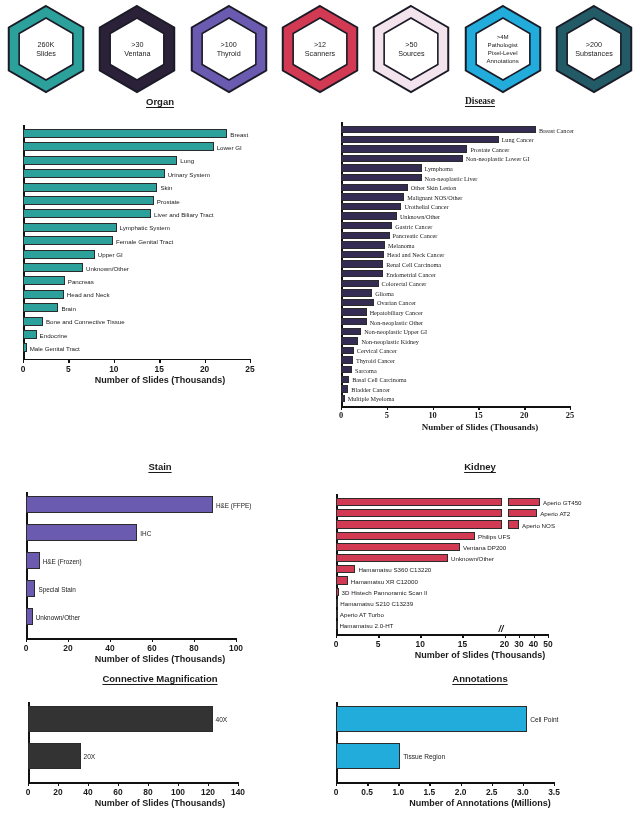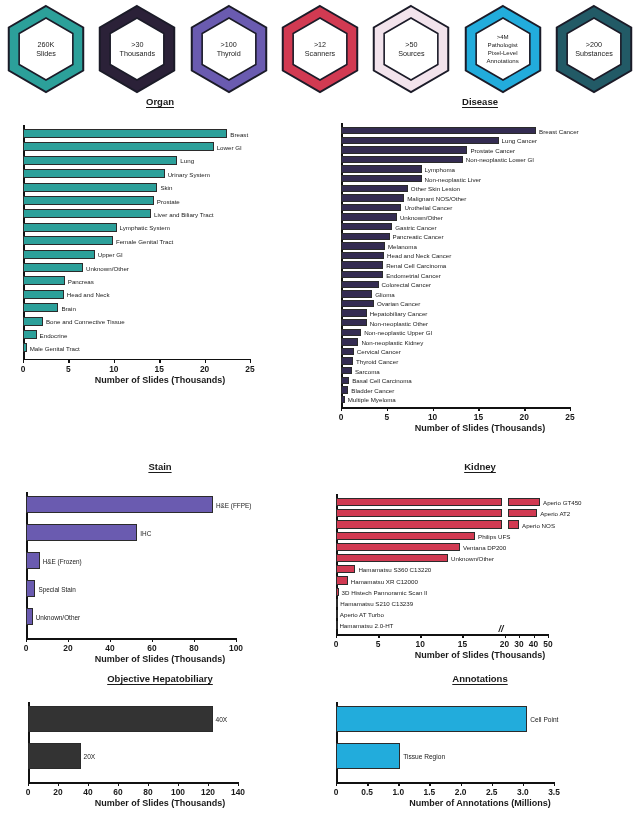--- a/index.html
+++ b/index.html
@@ -53,21 +53,21 @@
           <span class="l">Slides</span>
         </div>
       </div>
       <div class="badge">
         <svg viewBox="0 0 84 92">
           <polygon points="42.00,3.00 79.24,24.50 79.24,67.50 42.00,89.00 4.76,67.50 4.76,24.50" fill="#2B2138" stroke="#1b1b28" stroke-width="2"></polygon>
           <polygon points="42.00,15.00 68.85,30.50 68.85,61.50 42.00,77.00 15.15,61.50 15.15,30.50" fill="#ffffff" stroke="#1b1b28" stroke-width="1.6"></polygon>
         </svg>
         <div class="btext">
           <span class="l">&gt;30</span>
-          <span class="l">Thousands</span>
+          <span class="l">Ventana</span>
         </div>
       </div>
       <div class="badge">
         <svg viewBox="0 0 84 92">
           <polygon points="42.00,3.00 79.24,24.50 79.24,67.50 42.00,89.00 4.76,67.50 4.76,24.50" fill="#6A5BB0" stroke="#1b1b28" stroke-width="2"></polygon>
           <polygon points="42.00,15.00 68.85,30.50 68.85,61.50 42.00,77.00 15.15,61.50 15.15,30.50" fill="#ffffff" stroke="#1b1b28" stroke-width="1.6"></polygon>
         </svg>
         <div class="btext">
           <span class="l">&gt;100</span>
           <span class="l">Thyroid</span>
@@ -165,21 +165,21 @@
           <div class="ticklab" style="left: 113.8px; top: 256.8px;">10</div>
           <div class="tick" style="left: 159.2px; top: 251.8px;"></div>
           <div class="ticklab" style="left: 159.2px; top: 256.8px;">15</div>
           <div class="tick" style="left: 204.6px; top: 251.8px;"></div>
           <div class="ticklab" style="left: 204.6px; top: 256.8px;">20</div>
           <div class="tick" style="left: 250px; top: 251.8px;"></div>
           <div class="ticklab" style="left: 250px; top: 256.8px;">25</div>
           <div class="axtitle" style="top: 267.8px;">Number of Slides (Thousands)</div>
         </div>
       </div>
-    <div class="cell" style="height: 365px;">
+    <div class="cell" style="height: 365px; font-family: Liberation Serif, serif;">
         <div class="ch-title">Disease</div>
         <div class="plot" style="height: 351px;">
           <div class="yaxis" style="left: 21px; top: 16px; bottom: auto; height: 284.4px;"></div>
           <div class="bar" style="left: 21px; width: 195.108px; top: 20px; height: 7.35px; background: rgb(52, 44, 82); border: 0.7px solid rgb(43, 43, 43);"></div>
           <div class="barlabel" style="font-size: 6.2px; left: 219.108px; top: 23.675px;">Breast Cancer</div>
           <div class="bar" style="left: 21px; width: 157.552px; top: 29.6px; height: 7.35px; background: rgb(52, 44, 82); border: 0.7px solid rgb(43, 43, 43);"></div>
           <div class="barlabel" style="font-size: 6.2px; left: 181.552px; top: 33.275px;">Lung Cancer</div>
           <div class="bar" style="left: 21px; width: 126.408px; top: 39.2px; height: 7.35px; background: rgb(52, 44, 82); border: 0.7px solid rgb(43, 43, 43);"></div>
           <div class="barlabel" style="font-size: 6.2px; left: 150.408px; top: 42.875px;">Prostate Cancer</div>
           <div class="bar" style="left: 21px; width: 121.828px; top: 48.8px; height: 7.35px; background: rgb(52, 44, 82); border: 0.7px solid rgb(43, 43, 43);"></div>
@@ -326,21 +326,21 @@
           <div class="ticklab" style="left: 199.027px; top: 167.4px;">30</div>
           <div class="tick" style="left: 213.513px; top: 162.4px;"></div>
           <div class="ticklab" style="left: 213.513px; top: 167.4px;">40</div>
           <div class="tick" style="left: 228px; top: 162.4px;"></div>
           <div class="ticklab" style="left: 228px; top: 167.4px;">50</div>
           <div class="breakmark" style="left: 178.54px; top: 153.4px;">//</div>
           <div class="axtitle" style="top: 178.4px;">Number of Slides (Thousands)</div>
         </div>
       </div>
     <div class="cell" style="height: 133px;">
-        <div class="ch-title">Objective Hepatobiliary</div>
+        <div class="ch-title">Connective Magnification</div>
         <div class="plot" style="height: 119px;">
           <div class="yaxis" style="left: 28px; top: 18px; bottom: auto; height: 80px;"></div>
           <div class="bar" style="left: 28px; width: 184.5px; top: 22px; height: 26px; background: rgb(51, 51, 51); border: 0.7px solid rgb(43, 43, 43);"></div>
           <div class="barlabel" style="font-size: 6.6px; left: 215.5px; top: 35px;">40X</div>
           <div class="bar" style="left: 28px; width: 52.5px; top: 59px; height: 26px; background: rgb(51, 51, 51); border: 0.7px solid rgb(43, 43, 43);"></div>
           <div class="barlabel" style="font-size: 6.6px; left: 83.5px; top: 72px;">20X</div>
           <div class="xaxis" style="top: 98px; left: 28px; right: auto; width: 210px;"></div>
           <div class="tick" style="left: 28px; top: 98px;"></div>
           <div class="ticklab" style="left: 28px; top: 103px;">0</div>
           <div class="tick" style="left: 58px; top: 98px;"></div>

